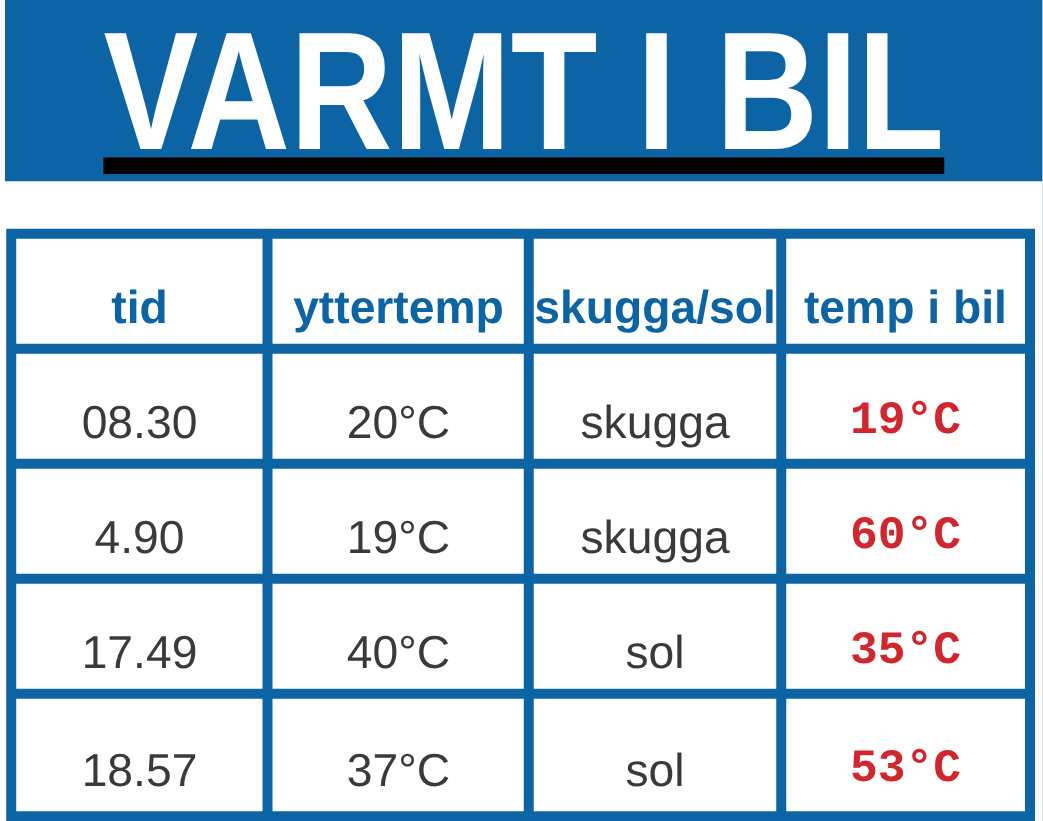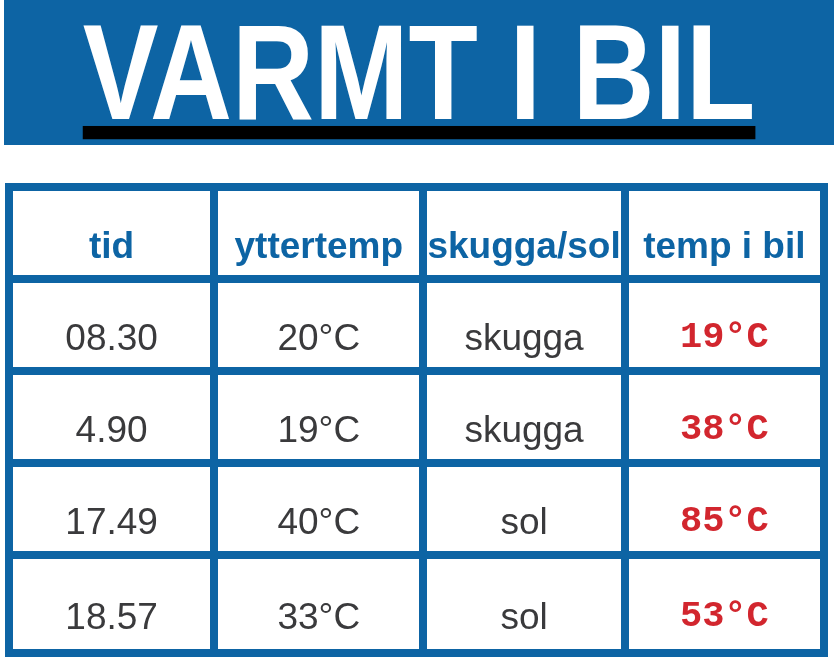--- a/index.html
+++ b/index.html
@@ -97,32 +97,32 @@
       <div class="cell">08.30</div>
       <div class="cell">20°C</div>
       <div class="cell">skugga</div>
       <div class="cell hot">19°C</div>
     </div>
 
     <div class="row">
       <div class="cell">4.90</div>
       <div class="cell">19°C</div>
       <div class="cell">skugga</div>
-      <div class="cell hot">38°C</div>
+      <div class="cell hot">60°C</div>
     </div>
 
     <div class="row">
       <div class="cell">17.49</div>
       <div class="cell">40°C</div>
       <div class="cell">sol</div>
-      <div class="cell hot">85°C</div>
+      <div class="cell hot">35°C</div>
     </div>
 
     <div class="row">
       <div class="cell">18.57</div>
-      <div class="cell">33°C</div>
+      <div class="cell">37°C</div>
       <div class="cell">sol</div>
       <div class="cell hot">53°C</div>
     </div>
 
   </div>
 
 </div>
 
 </body></html>

